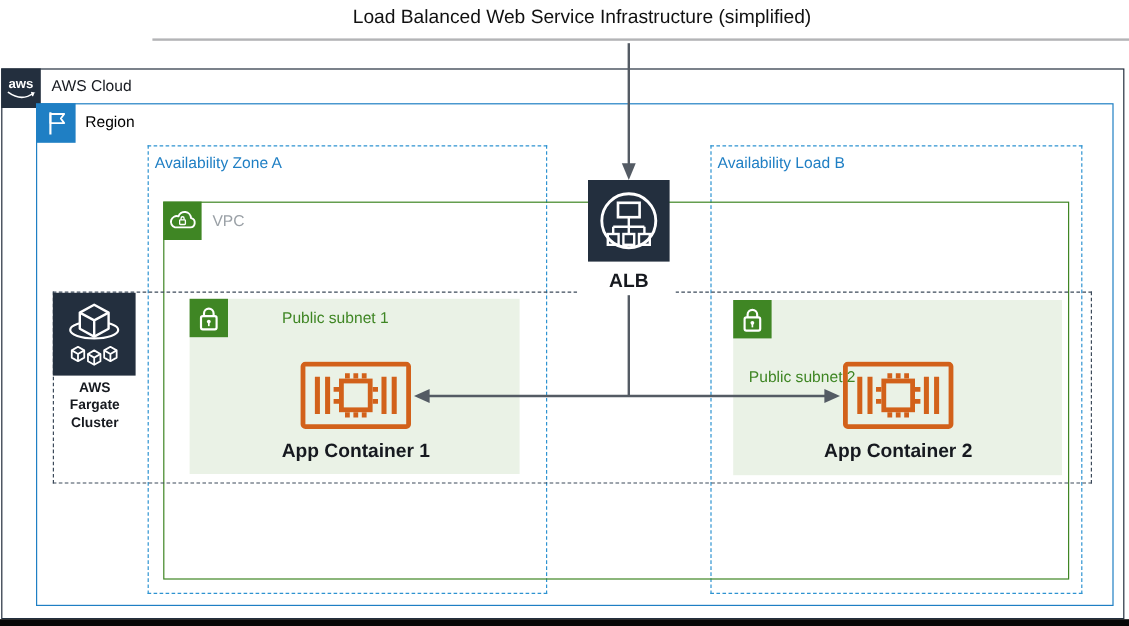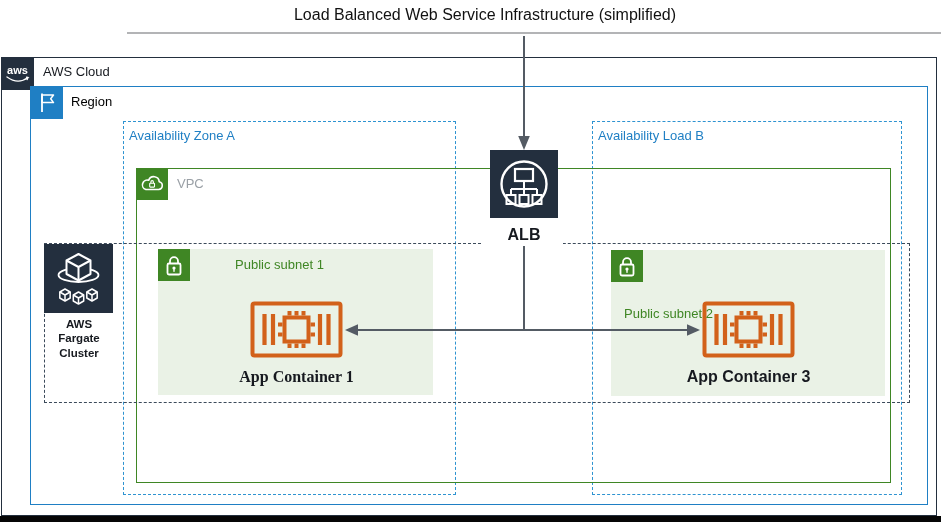--- a/index.html
+++ b/index.html
@@ -46,21 +46,21 @@
   .region-lbl{left:71px;top:94px;font-weight:500;color:#000000;}
   .az-lbl{font-weight:500;color:#1F7FC4;}
   .az-a-lbl{left:129px;top:128px;}
   .az-b-lbl{left:598px;top:128px;}
   .vpc-lbl{left:177px;top:176px;color:#9AA0A6;text-align:right;}
   .subnet-lbl{font-weight:500;color:#3F8624;}
   .subnet-1-lbl{left:199px;top:257px;margin-left:36px;}
   .subnet-2-lbl{left:624px;top:258px;margin-top:48px;}
   .bold-lbl{font-weight:700;font-size:16px;color:#16191F;text-align:center;}
   .alb-lbl{left:490px;top:226px;width:68px;}
-  .cont-1-lbl{left:234px;top:368px;width:125px;font-family:Liberation Serif, serif;}
+  .cont-1-lbl{left:234px;top:368px;width:125px;}
   .cont-2-lbl{left:686px;top:368px;width:125px;}
   .fargate-lbl{left:38px;top:317px;width:82px;font-weight:700;font-size:11.5px;
                line-height:1.25;text-align:center;white-space:pre-line;color:#16191F;}
   
   .connectors{left:0;top:0;width:941px;height:522px;pointer-events:none;}
 </style>
 </head>
 <body>
 
 <div class="canvas">
@@ -184,19 +184,19 @@
 
   <div class="abs lbl cloud-lbl">AWS Cloud</div>
   <div class="abs lbl region-lbl">Region</div>
   <div class="abs lbl az-lbl az-a-lbl">Availability Zone A</div>
   <div class="abs lbl az-lbl az-b-lbl">Availability Load B</div>
   <div class="abs lbl vpc-lbl">VPC</div>
   <div class="abs lbl subnet-lbl subnet-1-lbl">Public subnet 1</div>
   <div class="abs lbl subnet-lbl subnet-2-lbl">Public subnet 2</div>
   <div class="abs bold-lbl alb-lbl">ALB</div>
   <div class="abs bold-lbl cont-1-lbl">App Container 1</div>
-  <div class="abs bold-lbl cont-2-lbl">App Container 3</div>
+  <div class="abs bold-lbl cont-2-lbl">App Container 2</div>
   <div class="abs fargate-lbl">AWS
 Fargate
 Cluster</div>
 
   <div class="abs bottom-bar"></div>
 </div>
 
 </body></html>

